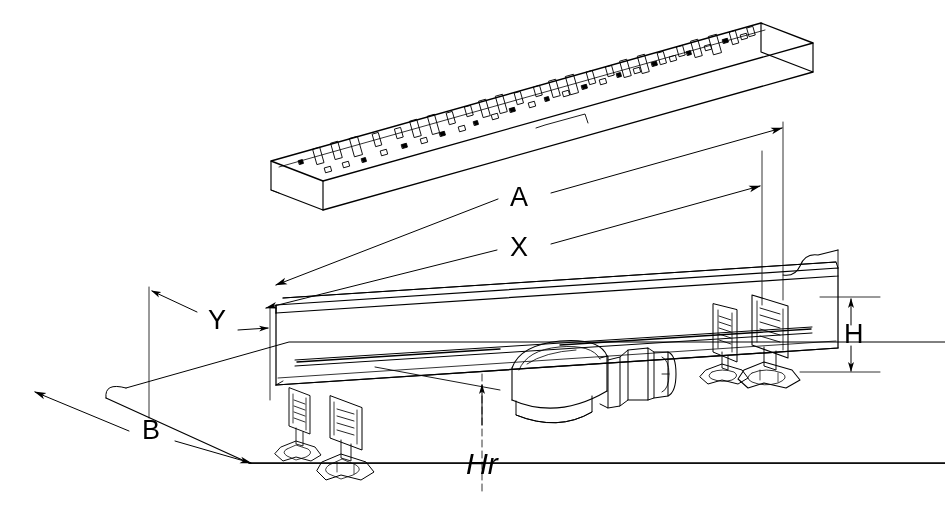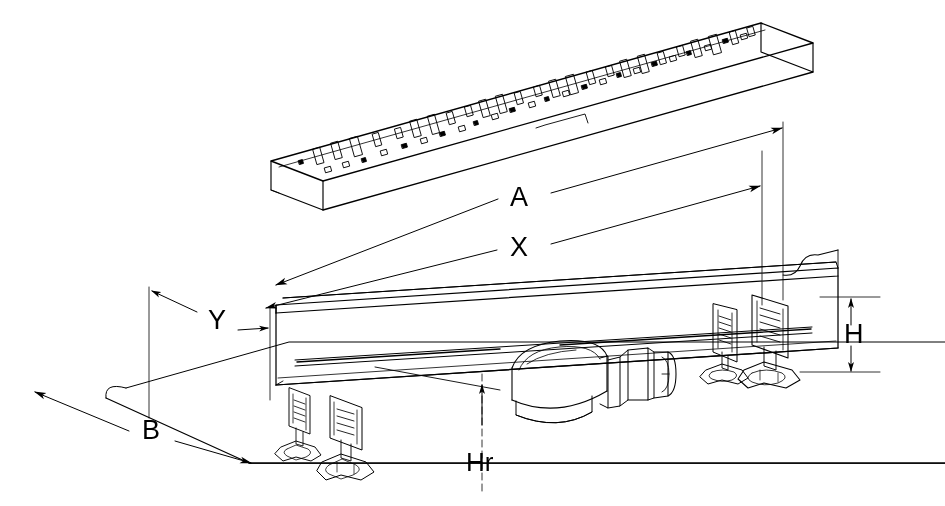--- a/index.html
+++ b/index.html
@@ -282,15 +282,15 @@
 <div class="dimlabel" style="left:510px;top:184px;font-size:27px;">A</div>
 
 <div class="dimlabel" style="left:510px;top:234px;font-size:27px;">X</div>
 
 <div class="dimlabel" style="left:208px;top:307px;font-size:27px;">Y</div>
 
 <div class="dimlabel" style="left:142px;top:417px;font-size:27px;">B</div>
 
 <div class="dimlabel" style="left:844px;top:321px;font-size:27px;">H</div>
 
-<div class="dimlabel" style="left:466px;top:449px;font-size:26px;">Hr</div>
+<div class="dimlabel" style="left:466px;top:449px;font-size:30px;font-style:italic;">Hr</div>
 
 </div>
 
 </body></html>

